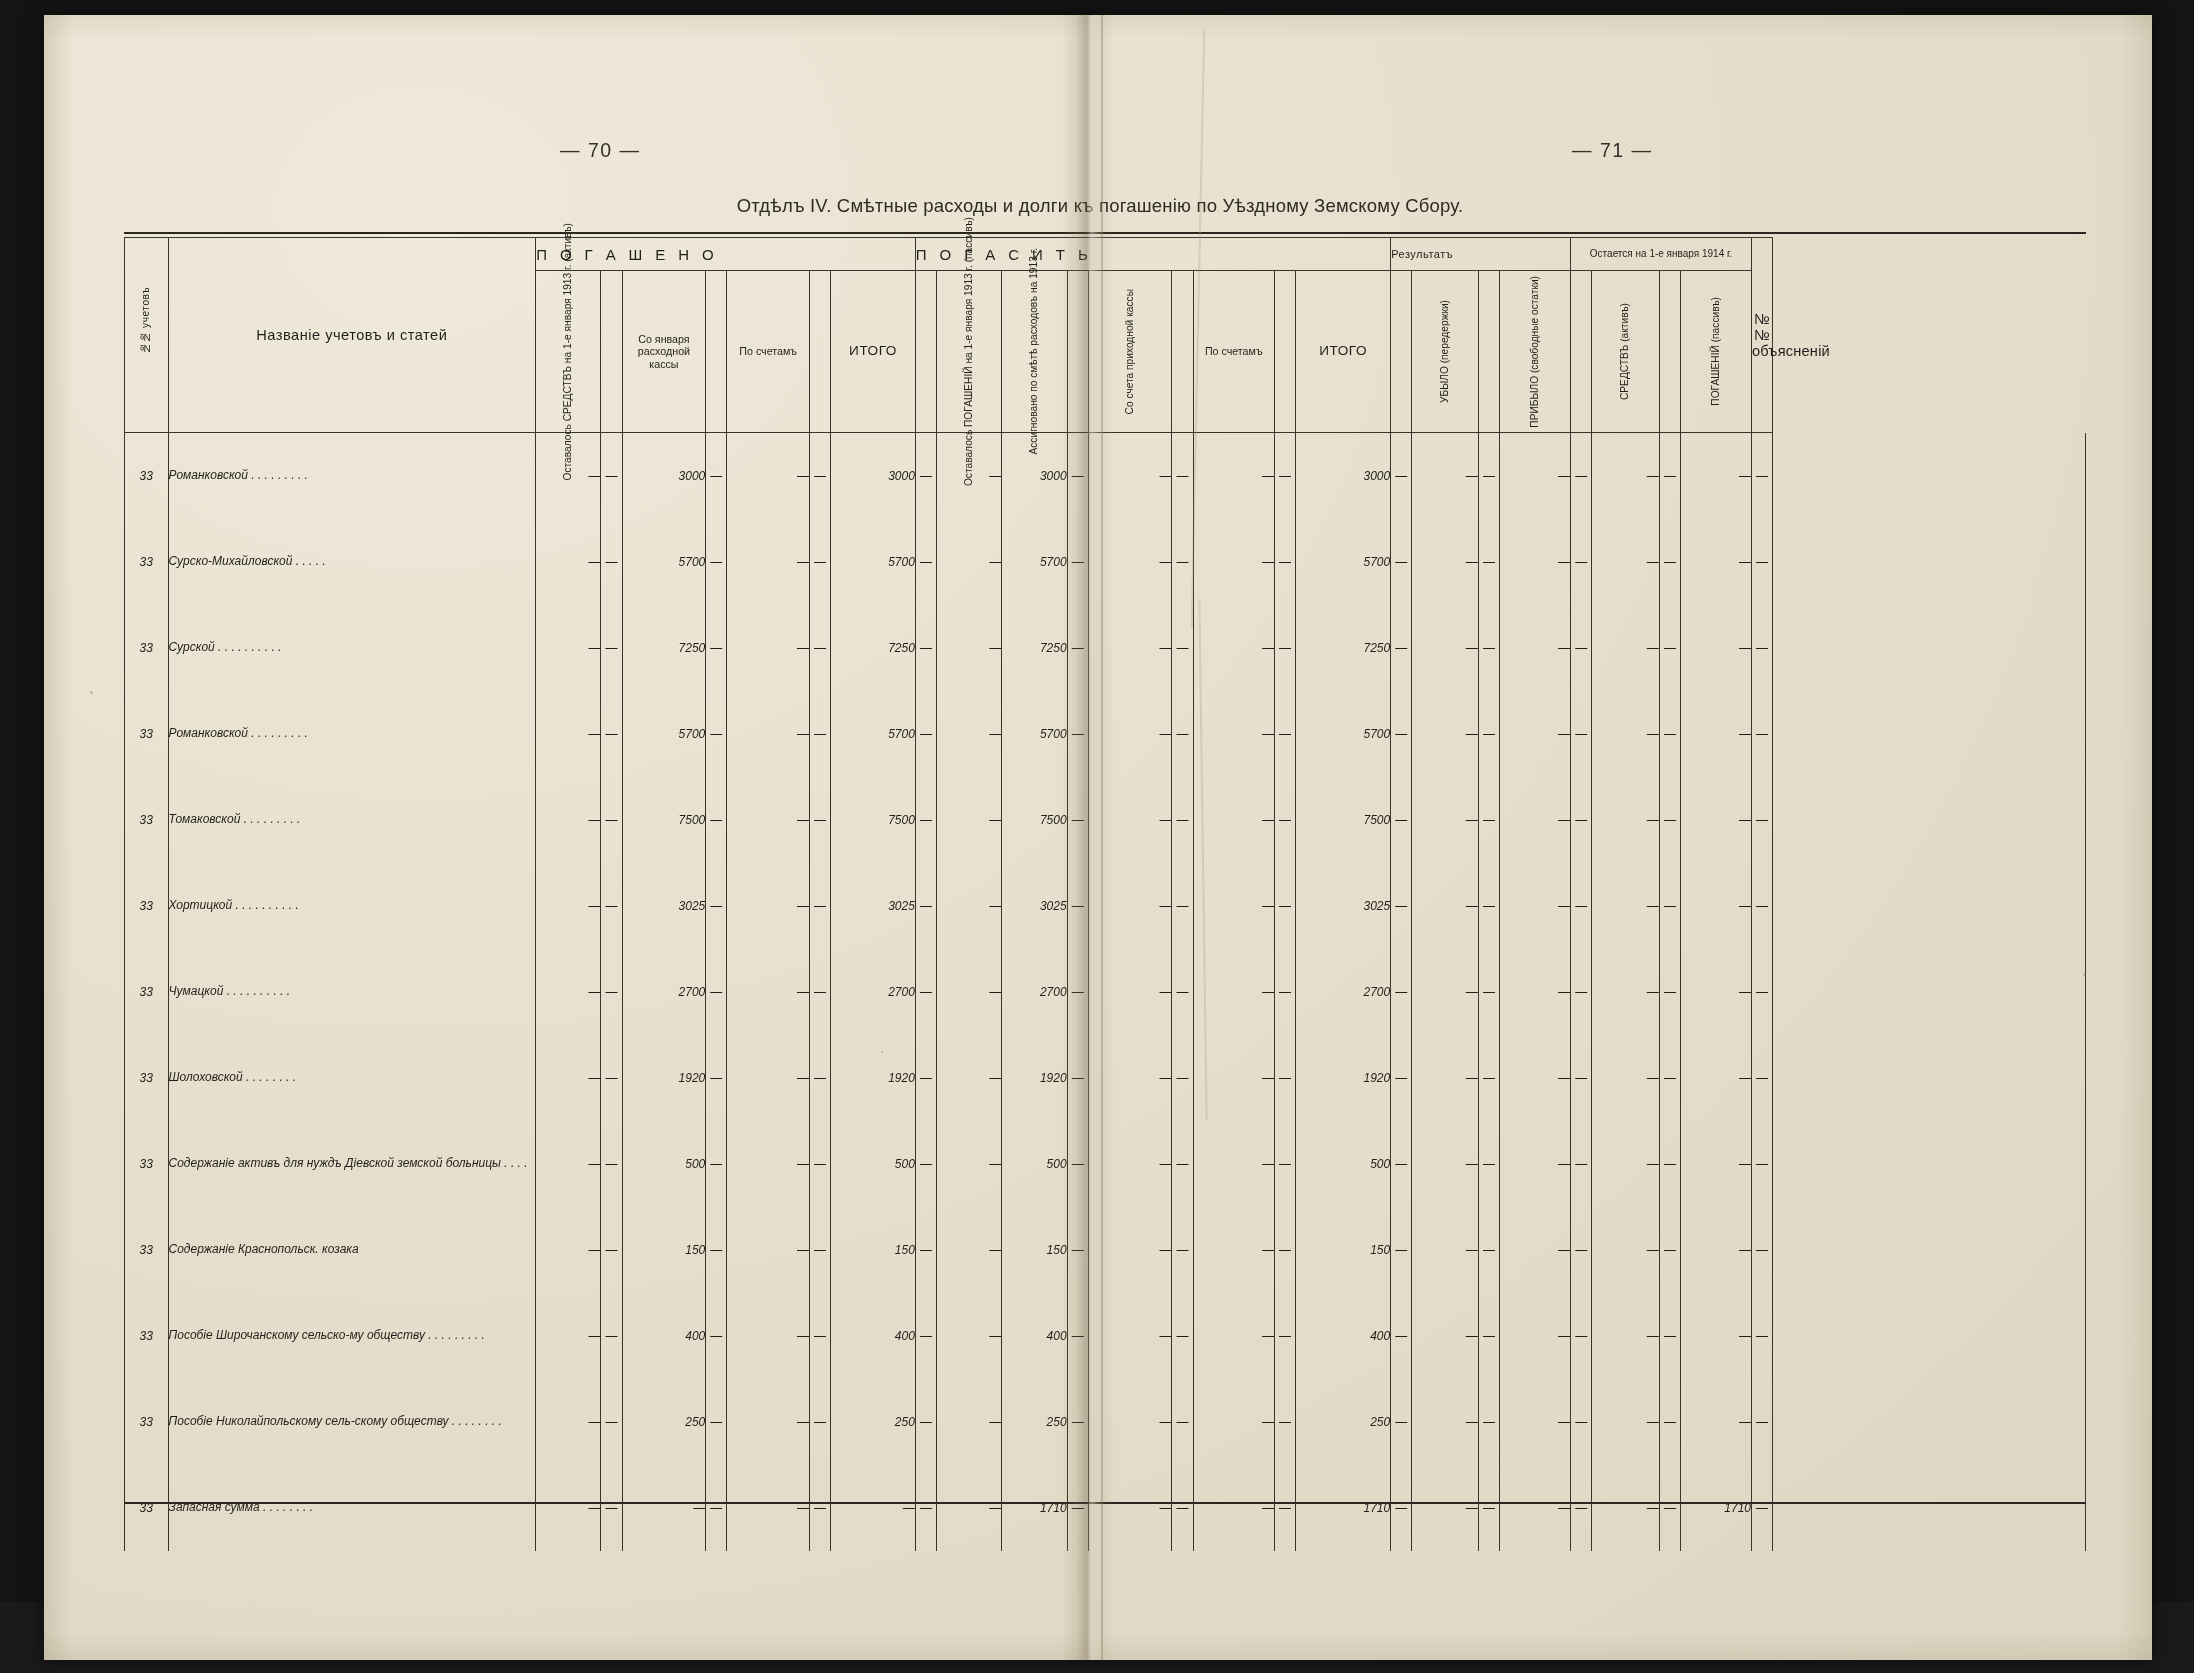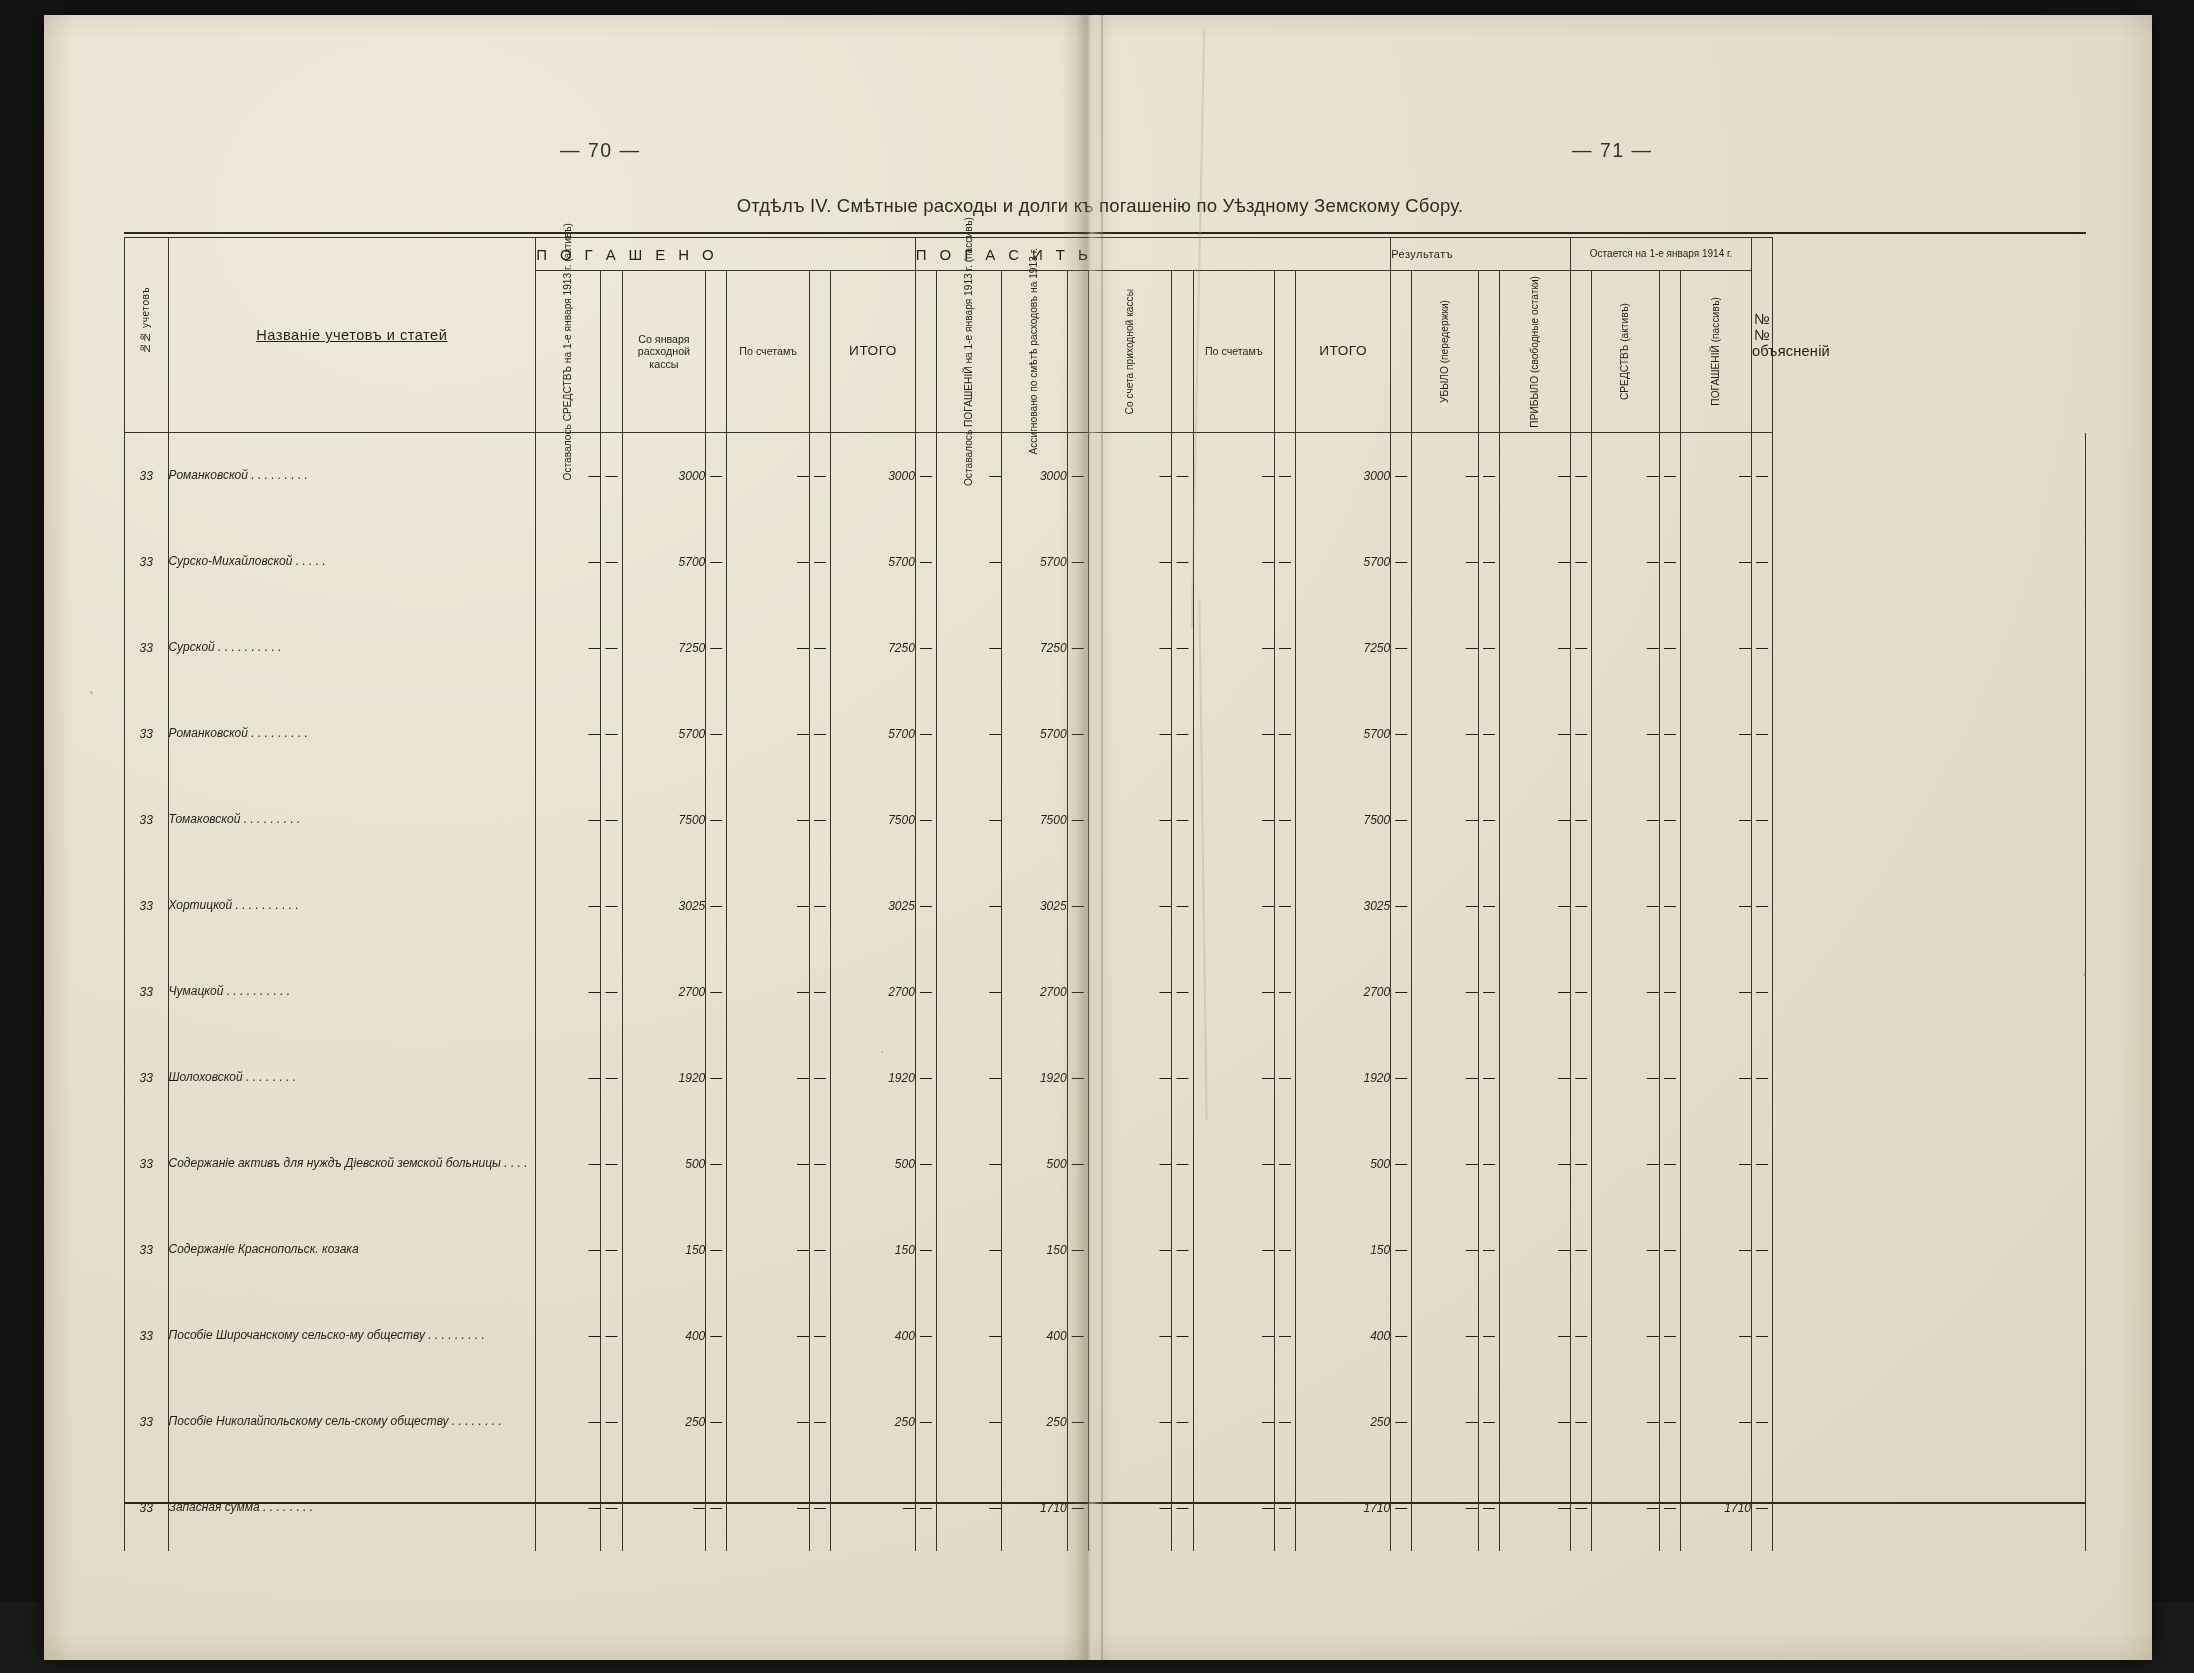--- a/index.html
+++ b/index.html
@@ -162,21 +162,20 @@
   .vert-cell .vstack {
     display: flex;
     justify-content: center;
     align-items: center;
     height: 161px;
   }
   .namehdr {
     font-size: 14.6px;
     text-align: center;
     letter-spacing: 0.5px;
-    text-decoration: underline;
   }
   .objhdr {
     font-size: 14.6px;
     text-align: center;
     letter-spacing: 0.2px;
   }
 
   td.num { text-align: center; font-size: 12px; }
   td.name {
     font-size: 12px;

